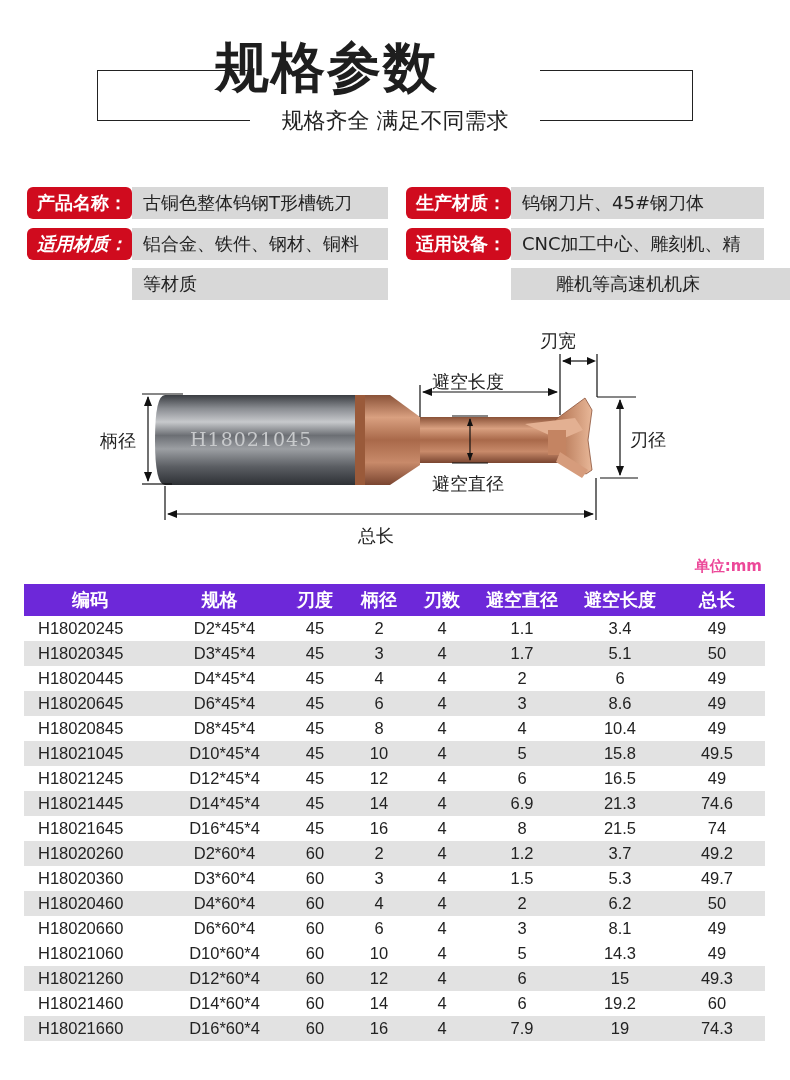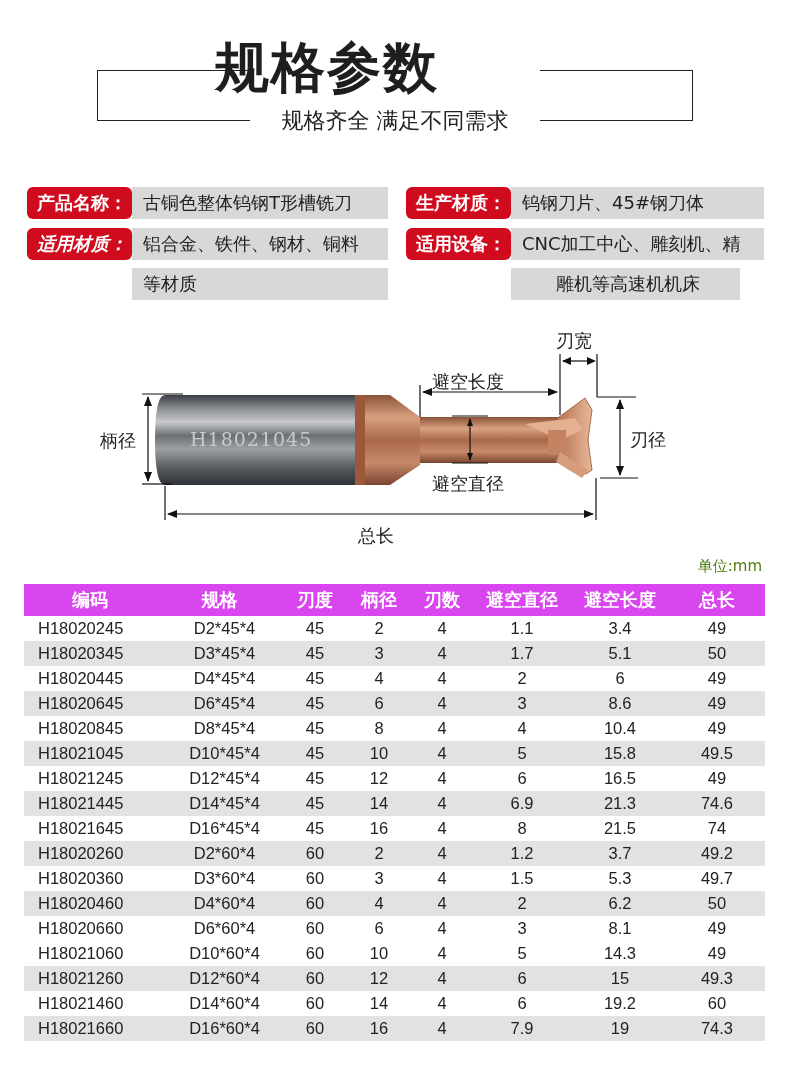--- a/index.html
+++ b/index.html
@@ -13,25 +13,25 @@
 
   
   .info-label { position: absolute; height: 32px; background: #d00b1e; color: #fff; font-size: 18px; font-weight: bold; line-height: 32px; padding-left: 10px; border-radius: 6px; }
   .info-value { position: absolute; height: 32px; background: #d8d8d8; color: #222; font-size: 18px; line-height: 32px; padding-left: 11px; white-space: nowrap; overflow: hidden; }
 
   
   .diagram { position: absolute; left: 0; top: 320px; width: 790px; height: 240px; }
   .dim-label { position: absolute; font-size: 18px; color: #222; white-space: nowrap; }
 
   
-  .unit { position: absolute; right: 28px; top: 557px; color: #4d7c0f; font-size: 15px; font-weight: normal; }
+  .unit { position: absolute; right: 28px; top: 557px; color: #ec4899; font-size: 15px; font-weight: bold; }
 
   
   .spec-table { position: absolute; left: 24px; top: 584px; width: 741px; border-collapse: collapse; table-layout: fixed; }
-  .spec-table th { background: #d946ef; color: #fff; font-size: 18px; font-weight: bold; height: 32px; text-align: center; }
+  .spec-table th { background: #6d28d9; color: #fff; font-size: 18px; font-weight: bold; height: 32px; text-align: center; }
   .spec-table td { height: 25px; font-size: 16.5px; color: #222; text-align: center; font-family: "Liberation Sans", sans-serif; }
   .spec-table tr.alt td { background: #e2e2e2; }
   .spec-table td.code { text-align: left; padding-left: 14px; }
   .spec-table td.spec { text-align: center; padding-left: 10px; }
 </style>
 </head>
 <body>
 
 <div class="title-frame"></div>
 <div class="title-mask"></div>
@@ -43,21 +43,21 @@
 
 <div class="info-label" style="left:27px;top:228px;width:105px;font-style:italic;">适用材质：</div>
 <div class="info-value" style="left:132px;top:228px;width:256px;">铝合金、铁件、钢材、铜料</div>
 <div class="info-value" style="left:132px;top:268px;width:256px;">等材质</div>
 
 <div class="info-label" style="left:406px;top:187px;width:105px;">生产材质：</div>
 <div class="info-value" style="left:511px;top:187px;width:253px;">钨钢刀片、45#钢刀体</div>
 
 <div class="info-label" style="left:406px;top:228px;width:105px;">适用设备：</div>
 <div class="info-value" style="left:511px;top:228px;width:253px;">CNC加工中心、雕刻机、精</div>
-<div class="info-value" style="left:511px;top:268px;width:229px;padding-left:45px;">雕机等高速机机床</div>
+<div class="info-value" style="left:511px;top:268px;width:279px;padding-left:45px;">雕机等高速机机床</div>
 
 <div class="diagram">
   <svg width="790" height="240" viewBox="0 320 790 240" xmlns="http://www.w3.org/2000/svg">
     <defs>
       <linearGradient id="steel" x1="0" y1="0" x2="0" y2="1">
         <stop offset="0" stop-color="#3a3d42"></stop>
         <stop offset="0.15" stop-color="#8a8d92"></stop>
         <stop offset="0.3" stop-color="#c7c9cc"></stop>
         <stop offset="0.45" stop-color="#6c6f74"></stop>
         <stop offset="0.6" stop-color="#9c9fa3"></stop>
@@ -128,21 +128,21 @@
       <polygon points="620,399 616,409 624,409"></polygon>
       <polygon points="620,476 616,466 624,466"></polygon>
       <polygon points="470,418 467,426 473,426"></polygon>
       <polygon points="470,461 467,453 473,453"></polygon>
     </g>
   </svg>
   <div class="dim-label" style="left:100px;top:109px;">柄径</div>
   <div class="dim-label" style="left:358px;top:204px;">总长</div>
   <div class="dim-label" style="left:432px;top:50px;">避空长度</div>
   <div class="dim-label" style="left:432px;top:152px;">避空直径</div>
-  <div class="dim-label" style="left:556px;top:9px;">刃宽</div>
+  <div class="dim-label" style="left:540px;top:9px;">刃宽</div>
   <div class="dim-label" style="left:630px;top:108px;">刃径</div>
 </div>
 
 <div class="unit">单位:mm</div>
 
 <table class="spec-table">
   <colgroup>
     <col style="width:132px">
       <col style="width:127px">
       <col style="width:64px">

